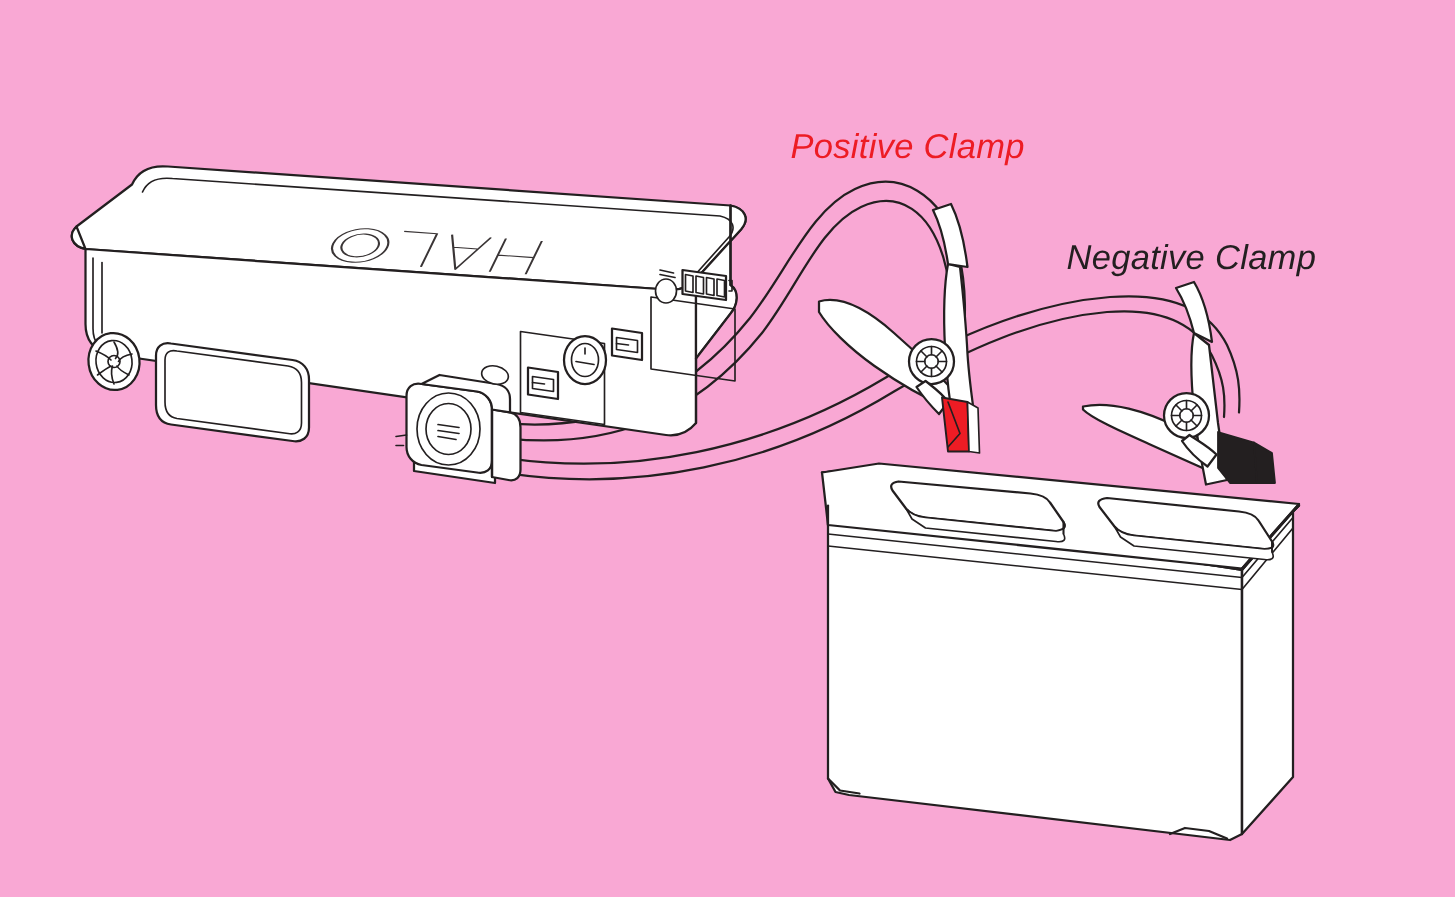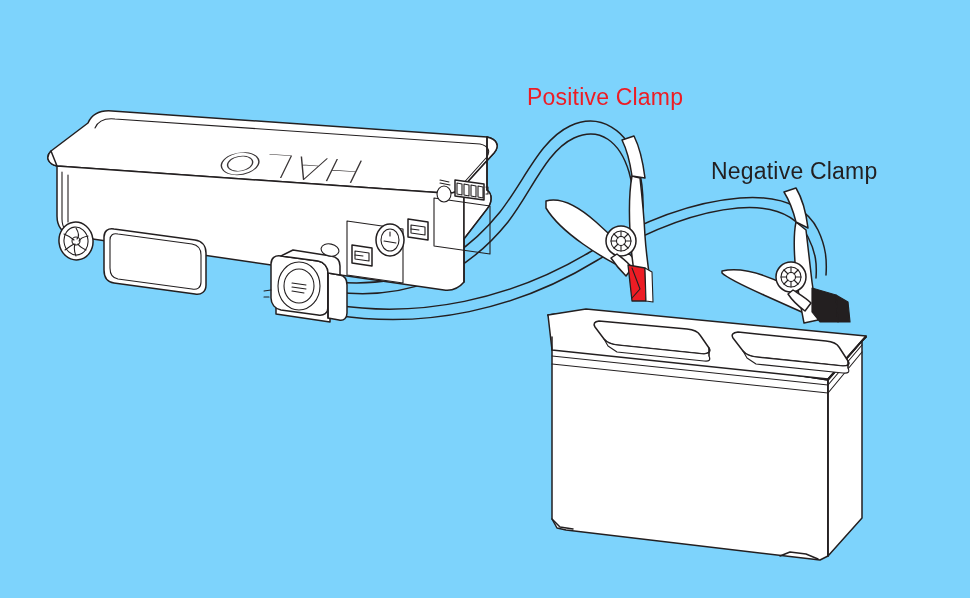--- a/index.html
+++ b/index.html
@@ -10,21 +10,22 @@
   body {
     width: 970px;
     height: 598px;
     overflow: hidden;
     font-family: "Liberation Sans", sans-serif;
   }
   #scene {
     position: relative;
     width: 970px;
     height: 598px;
-    background: #7dd3fc;
+    background: #f9a8d4;
+    font-style: italic;
   }
   #scene svg {
     display: block;
     width: 970px;
     height: 598px;
   }
   .label-text {
     font-family: "Liberation Sans", sans-serif;
     font-size: 23px;
     font-weight: 400;

